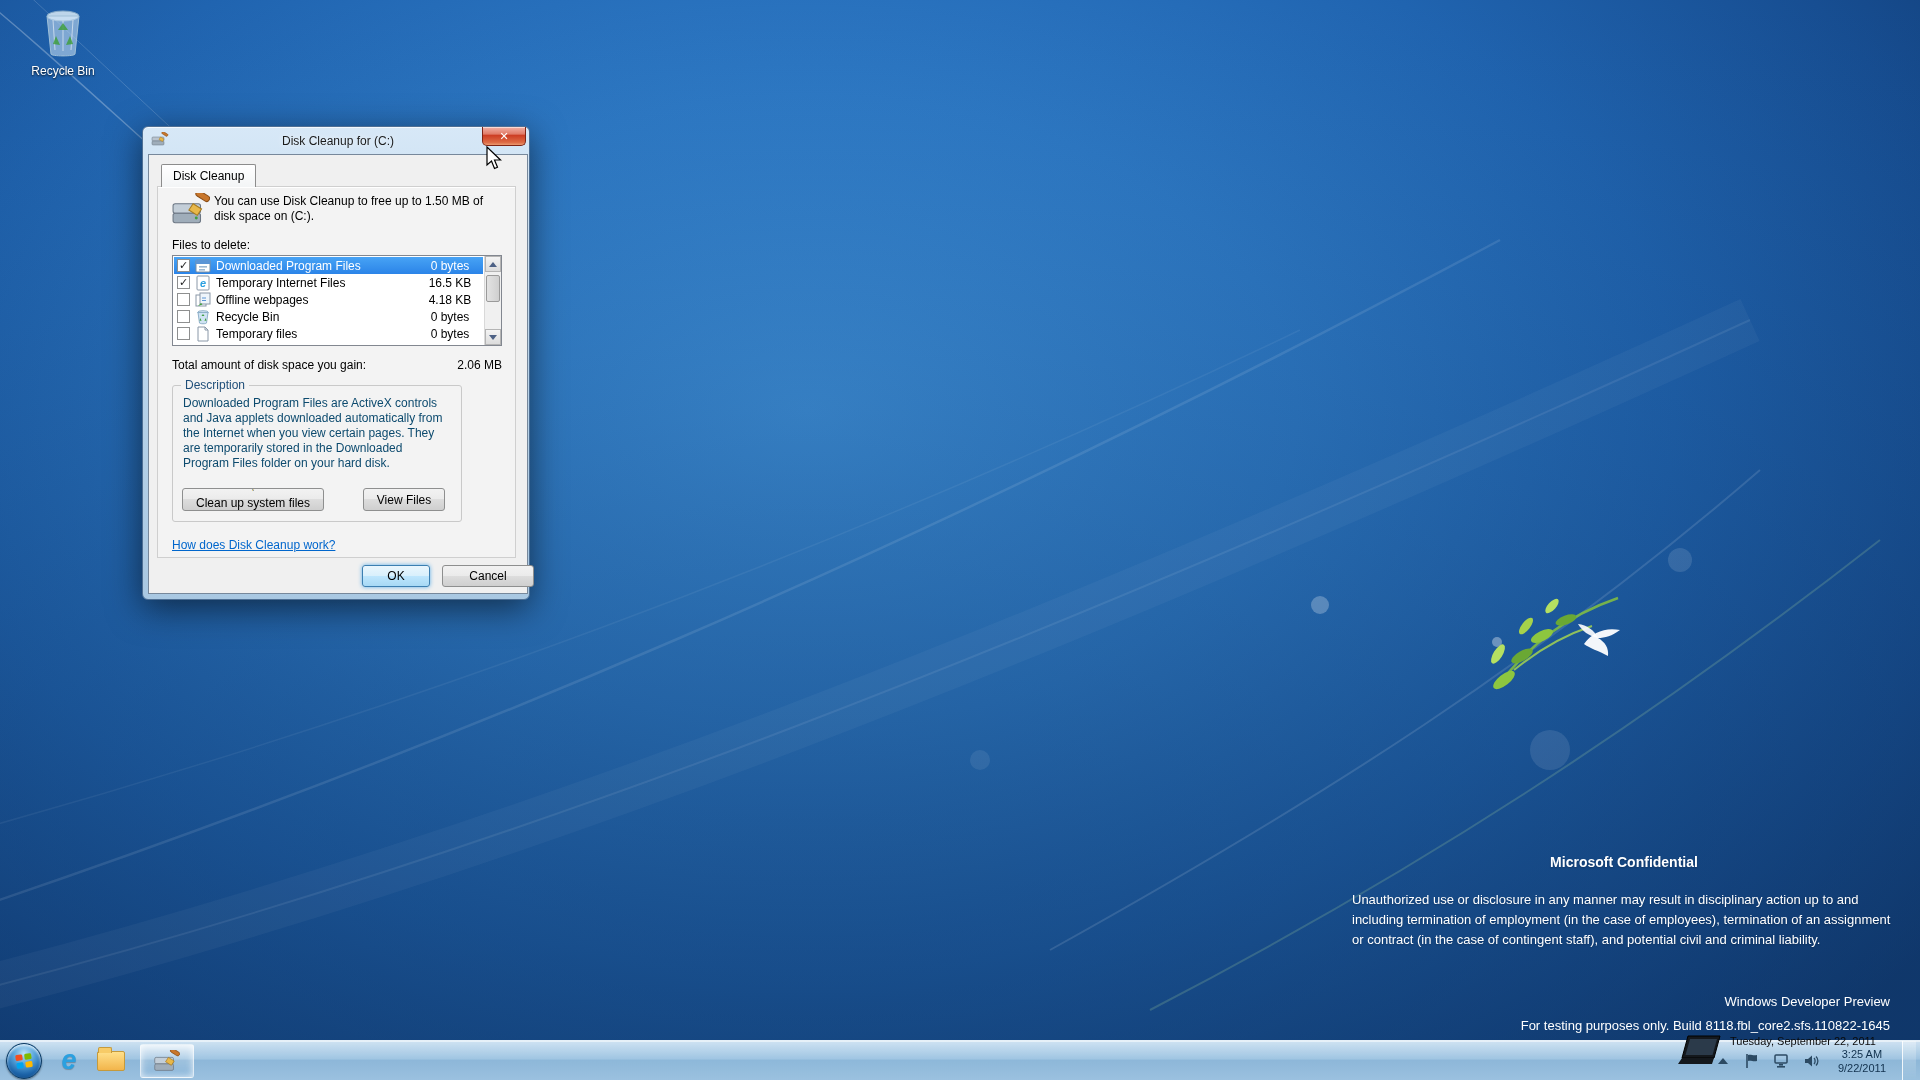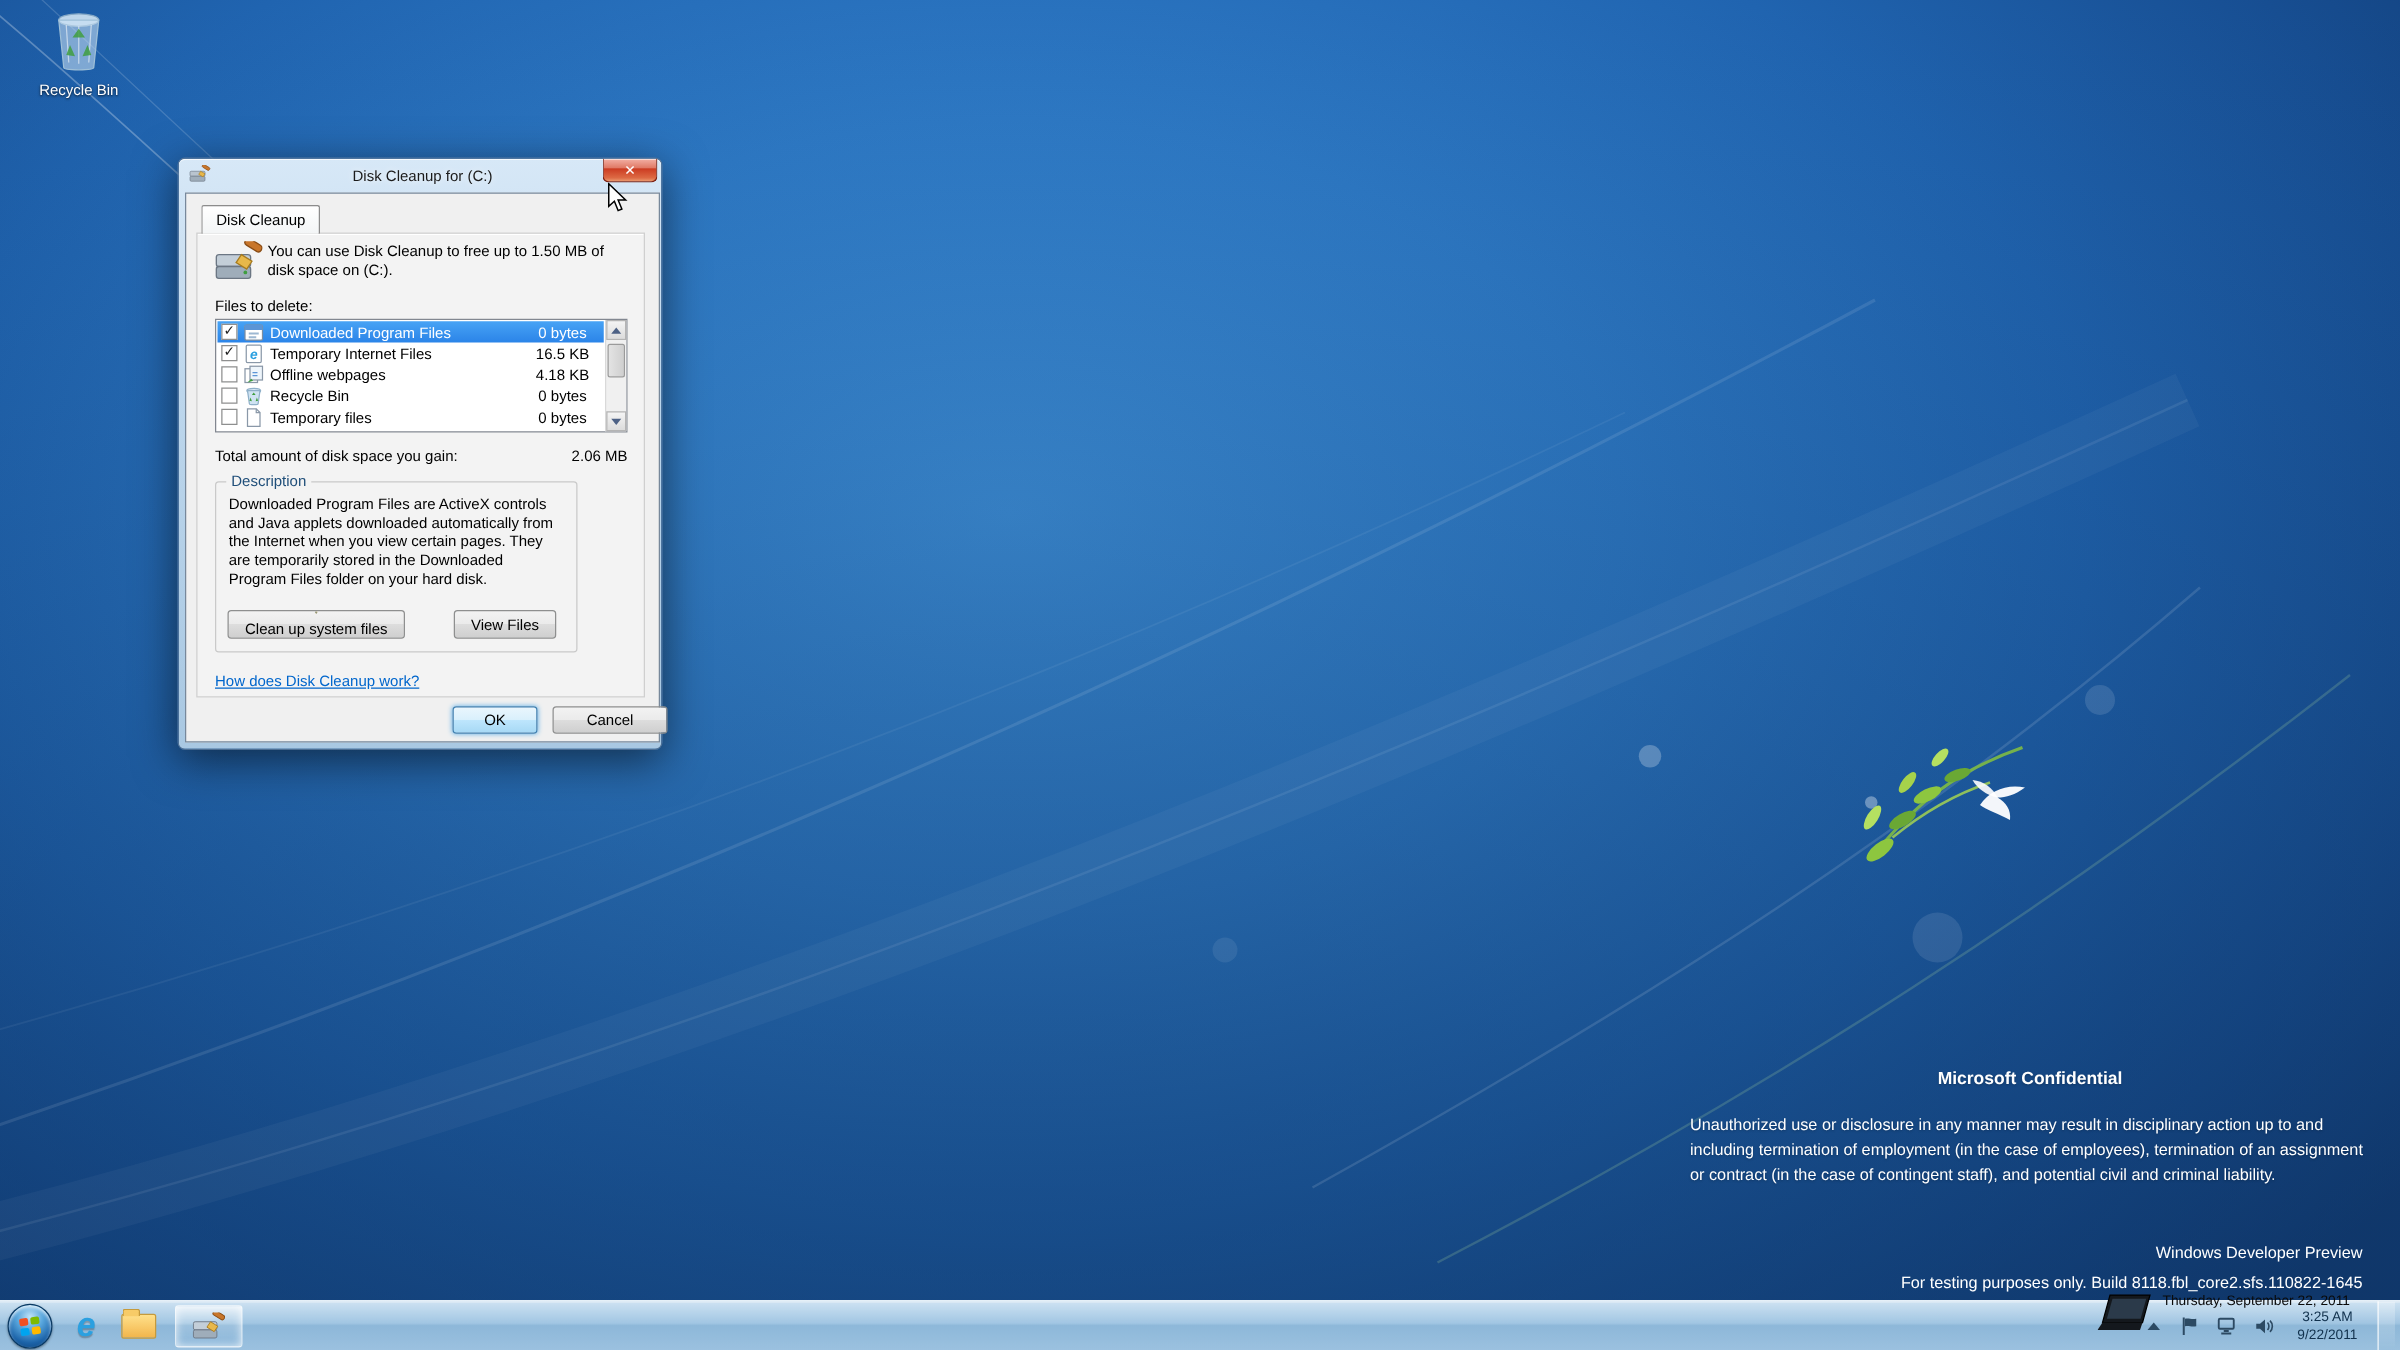--- a/index.html
+++ b/index.html
@@ -67,21 +67,21 @@
   .sb-btn { position:absolute; left:0; width:16px; height:16px; background:linear-gradient(180deg,#f4f4f4,#dcdcdc);
             border:1px solid #b4b4b4; display:flex; align-items:center; justify-content:center; }
   .sb-up { top:0; } .sb-down { bottom:0; }
   .tri-up { width:0;height:0;border-left:4px solid transparent;border-right:4px solid transparent;border-bottom:5px solid #4d6185; }
   .tri-down { width:0;height:0;border-left:4px solid transparent;border-right:4px solid transparent;border-top:5px solid #4d6185; }
   .sb-thumb { position:absolute; left:1px; top:19px; width:14px; height:27px;
               background:linear-gradient(90deg,#e3e3e3,#cfcfcf); border:1px solid #9a9a9a; border-radius:2px; }
   .total-line { position:absolute; left:14px; top:171px; width:330px; display:flex; justify-content:space-between; font-size:12px; }
   .groupbox { position:absolute; left:14px; top:198px; width:290px; height:137px; border:1px solid #c9c9c9; border-radius:3px; }
   .groupbox .gb-label { position:absolute; top:-8px; left:8px; background:#f3f3f3; padding:0 4px; font-size:12px; color:#1f4e79; }
-  .gb-text { padding:10px 10px 0 10px; font-size:12px; line-height:15px; color:#000000; }
+  .gb-text { padding:10px 10px 0 10px; font-size:12px; line-height:15px; color:#0c4a6e; }
   .btn {
     font-size:12px; height:23px; display:flex; align-items:center; justify-content:center; gap:5px;
     background:linear-gradient(180deg,#f2f2f2 0%,#ebebeb 48%,#dddddd 50%,#cfcfcf 100%);
     border:1px solid #8e8f8f; border-radius:3px; color:#000; cursor:default;
   }
   .cleanup-btn { position:absolute; left:9px; bottom:10px; width:142px;flex-direction:column; }
   .viewfiles-btn { position:absolute; right:16px; bottom:10px; width:82px; }
   .help-link { position:absolute; left:14px; top:351px; font-size:12px; color:#0066cc; text-decoration:underline; cursor:pointer; }
   .ok-btn { position:absolute; left:213px; top:410px; width:68px; height:22px;
     background:linear-gradient(180deg,#eaf6fd 0%,#d9f0fc 48%,#bee6fd 50%,#a7d9f5 100%);
@@ -364,20 +364,20 @@
       <div class="show-desktop"></div>
     </div>
   </div>
 
   <div class="tray-overlay">
     <svg width="46" height="40" viewBox="0 0 46 40">
       <path d="M10,2 L42,2 L36,24 L4,24 Z" fill="#14181d" stroke="#000"></path>
       <path d="M12,5 L39,5 L34.5,21 L7.5,21 Z" fill="#2b3a4a"></path>
       <path d="M4,24 L36,24 L34,30 L0,30 Z" fill="#14181d"></path>
     </svg>
-    <div class="ov-text">Thursday, September 22, 2011</div>
+    <div class="ov-text">Tuesday, September 22, 2011</div>
   </div>
 
   <svg class="cursor" width="18" height="26" viewBox="0 0 18 26">
     <path d="M1,1 L1,19 L5.5,15 L8.5,22.5 L11.5,21.2 L8.5,14 L14.5,14 Z" fill="#fff" stroke="#000" stroke-width="1.2"></path>
   </svg>
 
 </div>
 
 </body></html>

